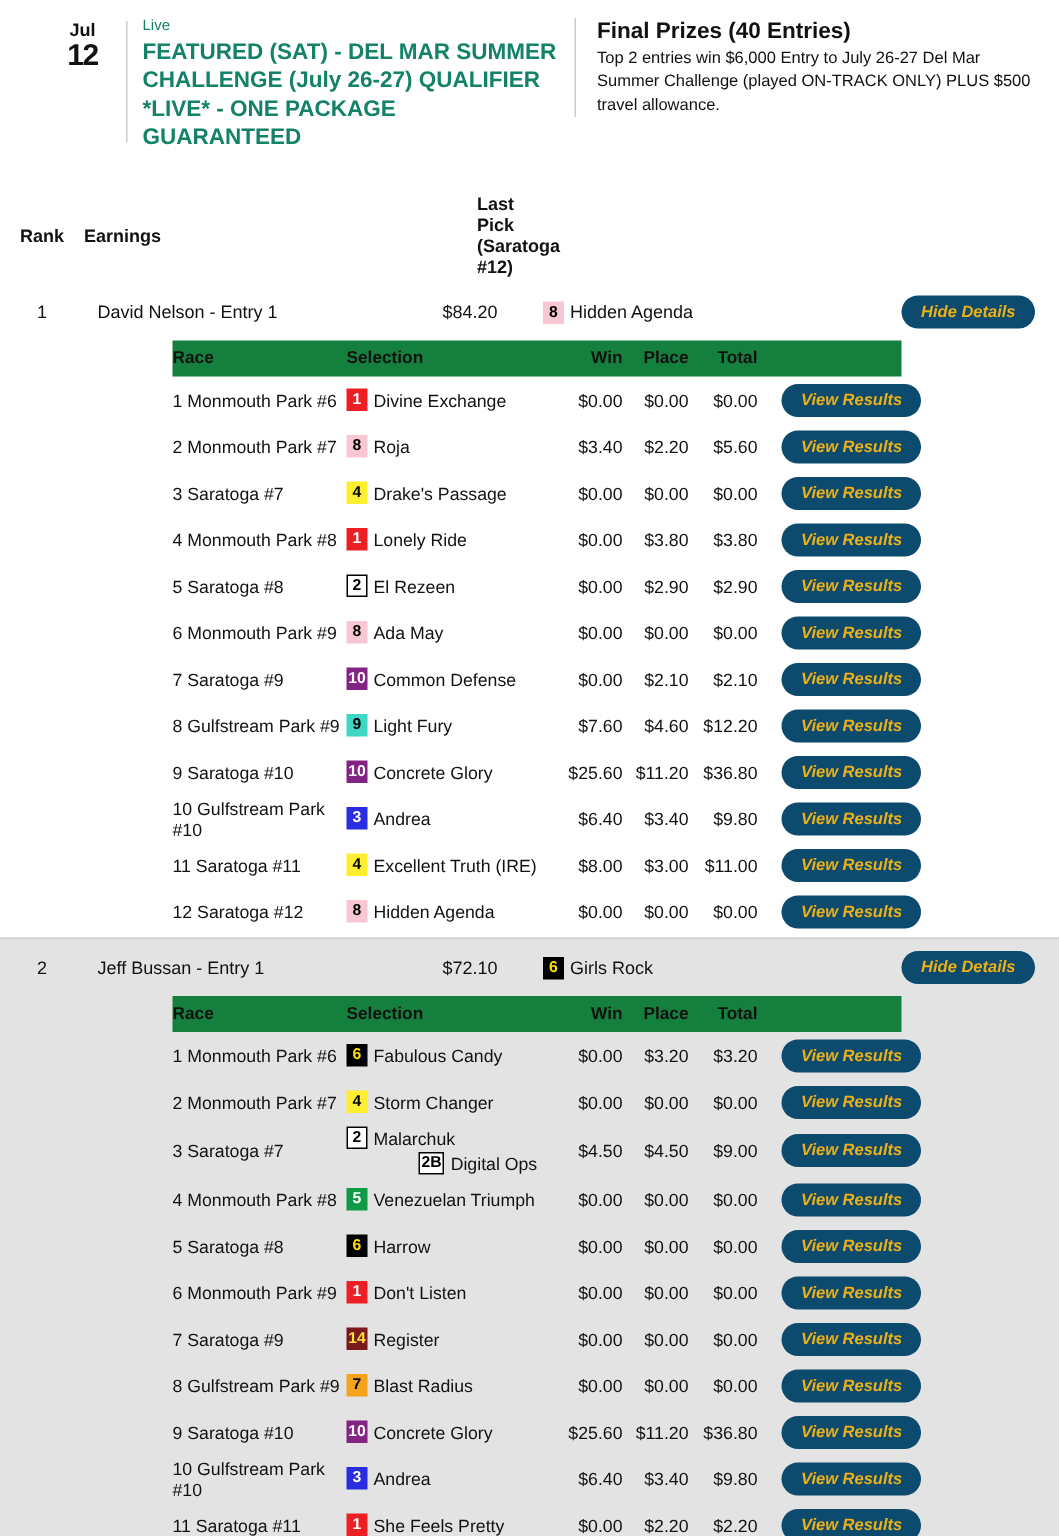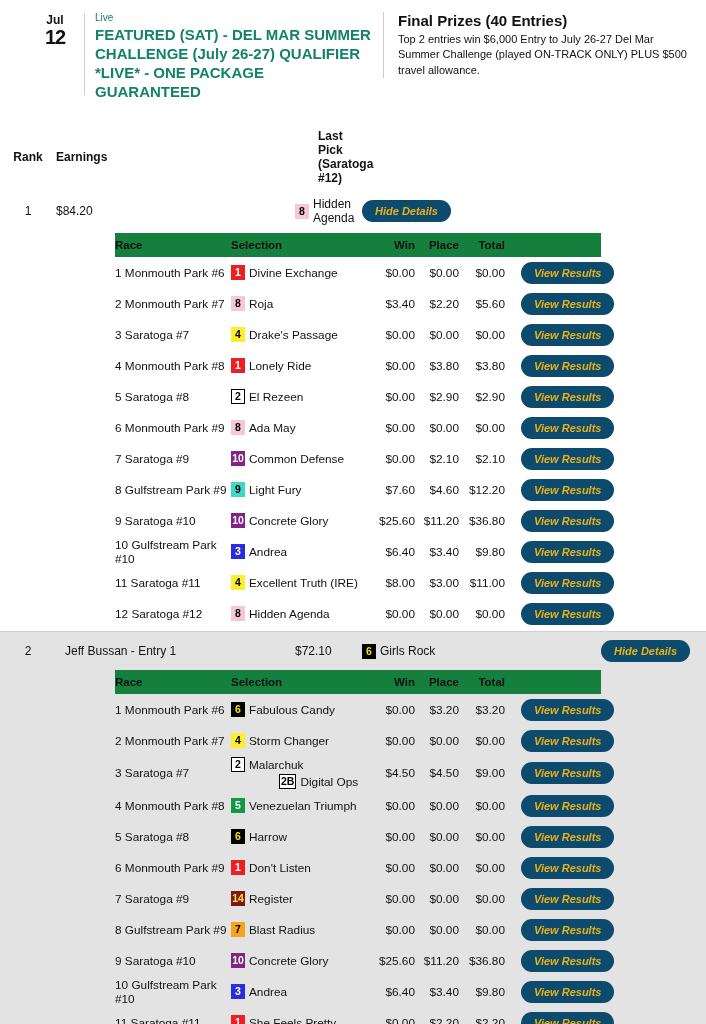--- a/index.html
+++ b/index.html
@@ -95,20 +95,21 @@
   <div class="h-rank">Rank</div>
   <div class="h-earnings">Earnings</div>
   <div class="h-pick">Last Pick (Saratoga #12)</div>
   <div></div>
 </div>
 
 <div>
   <section class="entry-section">
     <div class="entry-row">
       <div class="col-rank">1</div>
+      <div class="col-player">David Nelson - Entry 1</div>
       <div class="col-earnings">$84.20</div>
       <div class="col-pick">
         <span class="badge" style="background: rgb(247, 200, 211); color: rgb(0, 0, 0);">8</span>
         <span>Hidden Agenda</span>
       </div>
       <div class="col-btn">
         <button class="pill">Hide Details</button>
       </div>
     </div>
     <div class="entry-details">

